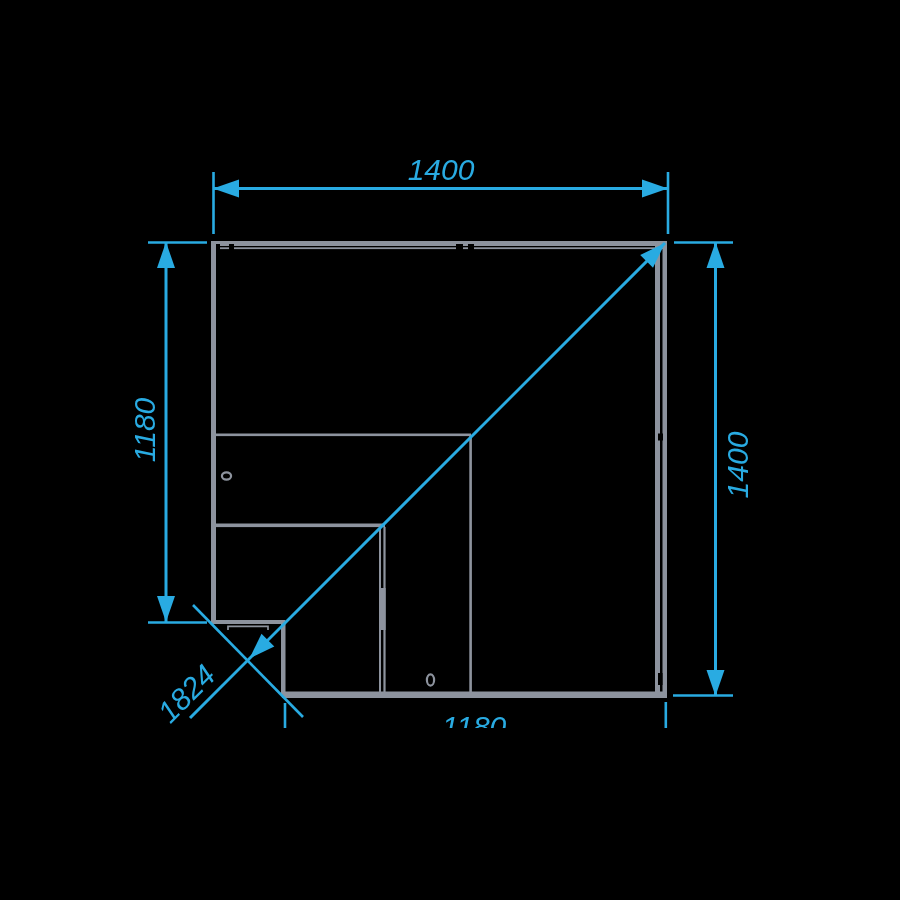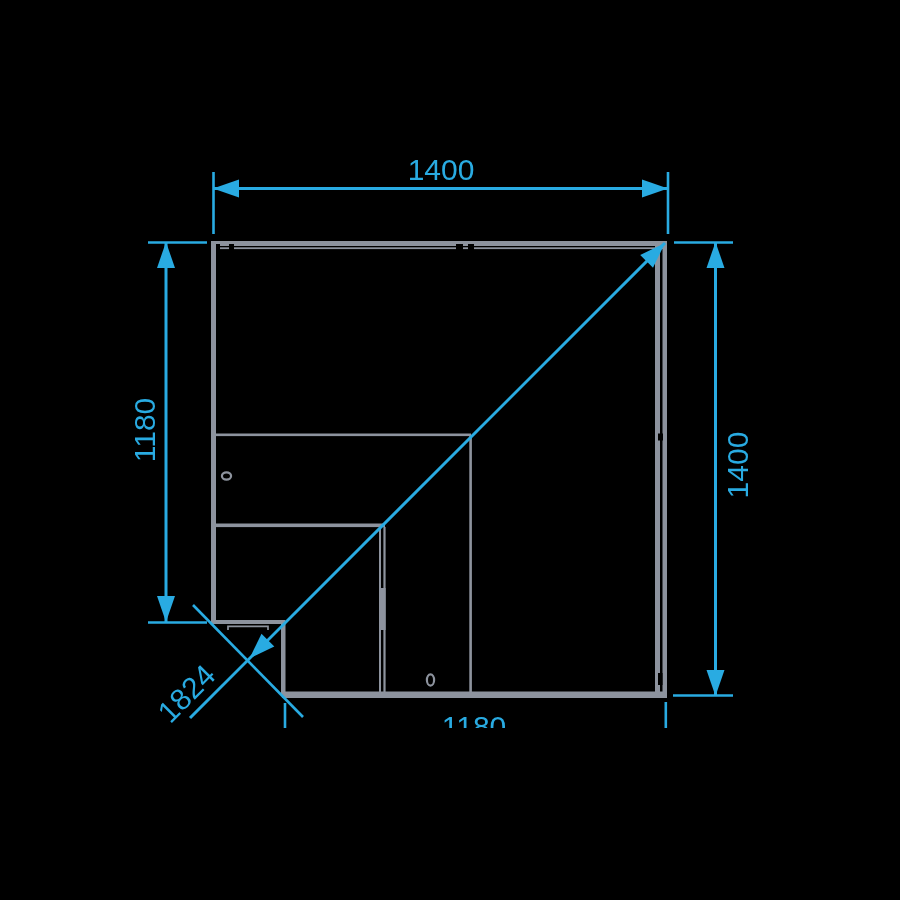--- a/index.html
+++ b/index.html
@@ -6,20 +6,21 @@
     margin: 0;
     padding: 0;
     background: #000000;
   }
   .stage {
     position: relative;
     width: 900px;
     height: 728px;
     background: #000000;
     overflow: hidden;
+    font-style: italic;
   }
   svg { position: absolute; inset: 0; display: block; }
 
   .outline-fill   { fill: #8D939E; }
   .outline-stroke { stroke: #8D939E; fill: none; }
   .bg-fill        { fill: #000000; }
 
   .dim-line  { stroke: #29ABE2; stroke-width: 3;   fill: none; }
   .dim-ext   { stroke: #29ABE2; stroke-width: 2.6; fill: none; }
   .dim-arrow { fill: #29ABE2; stroke: none; }

